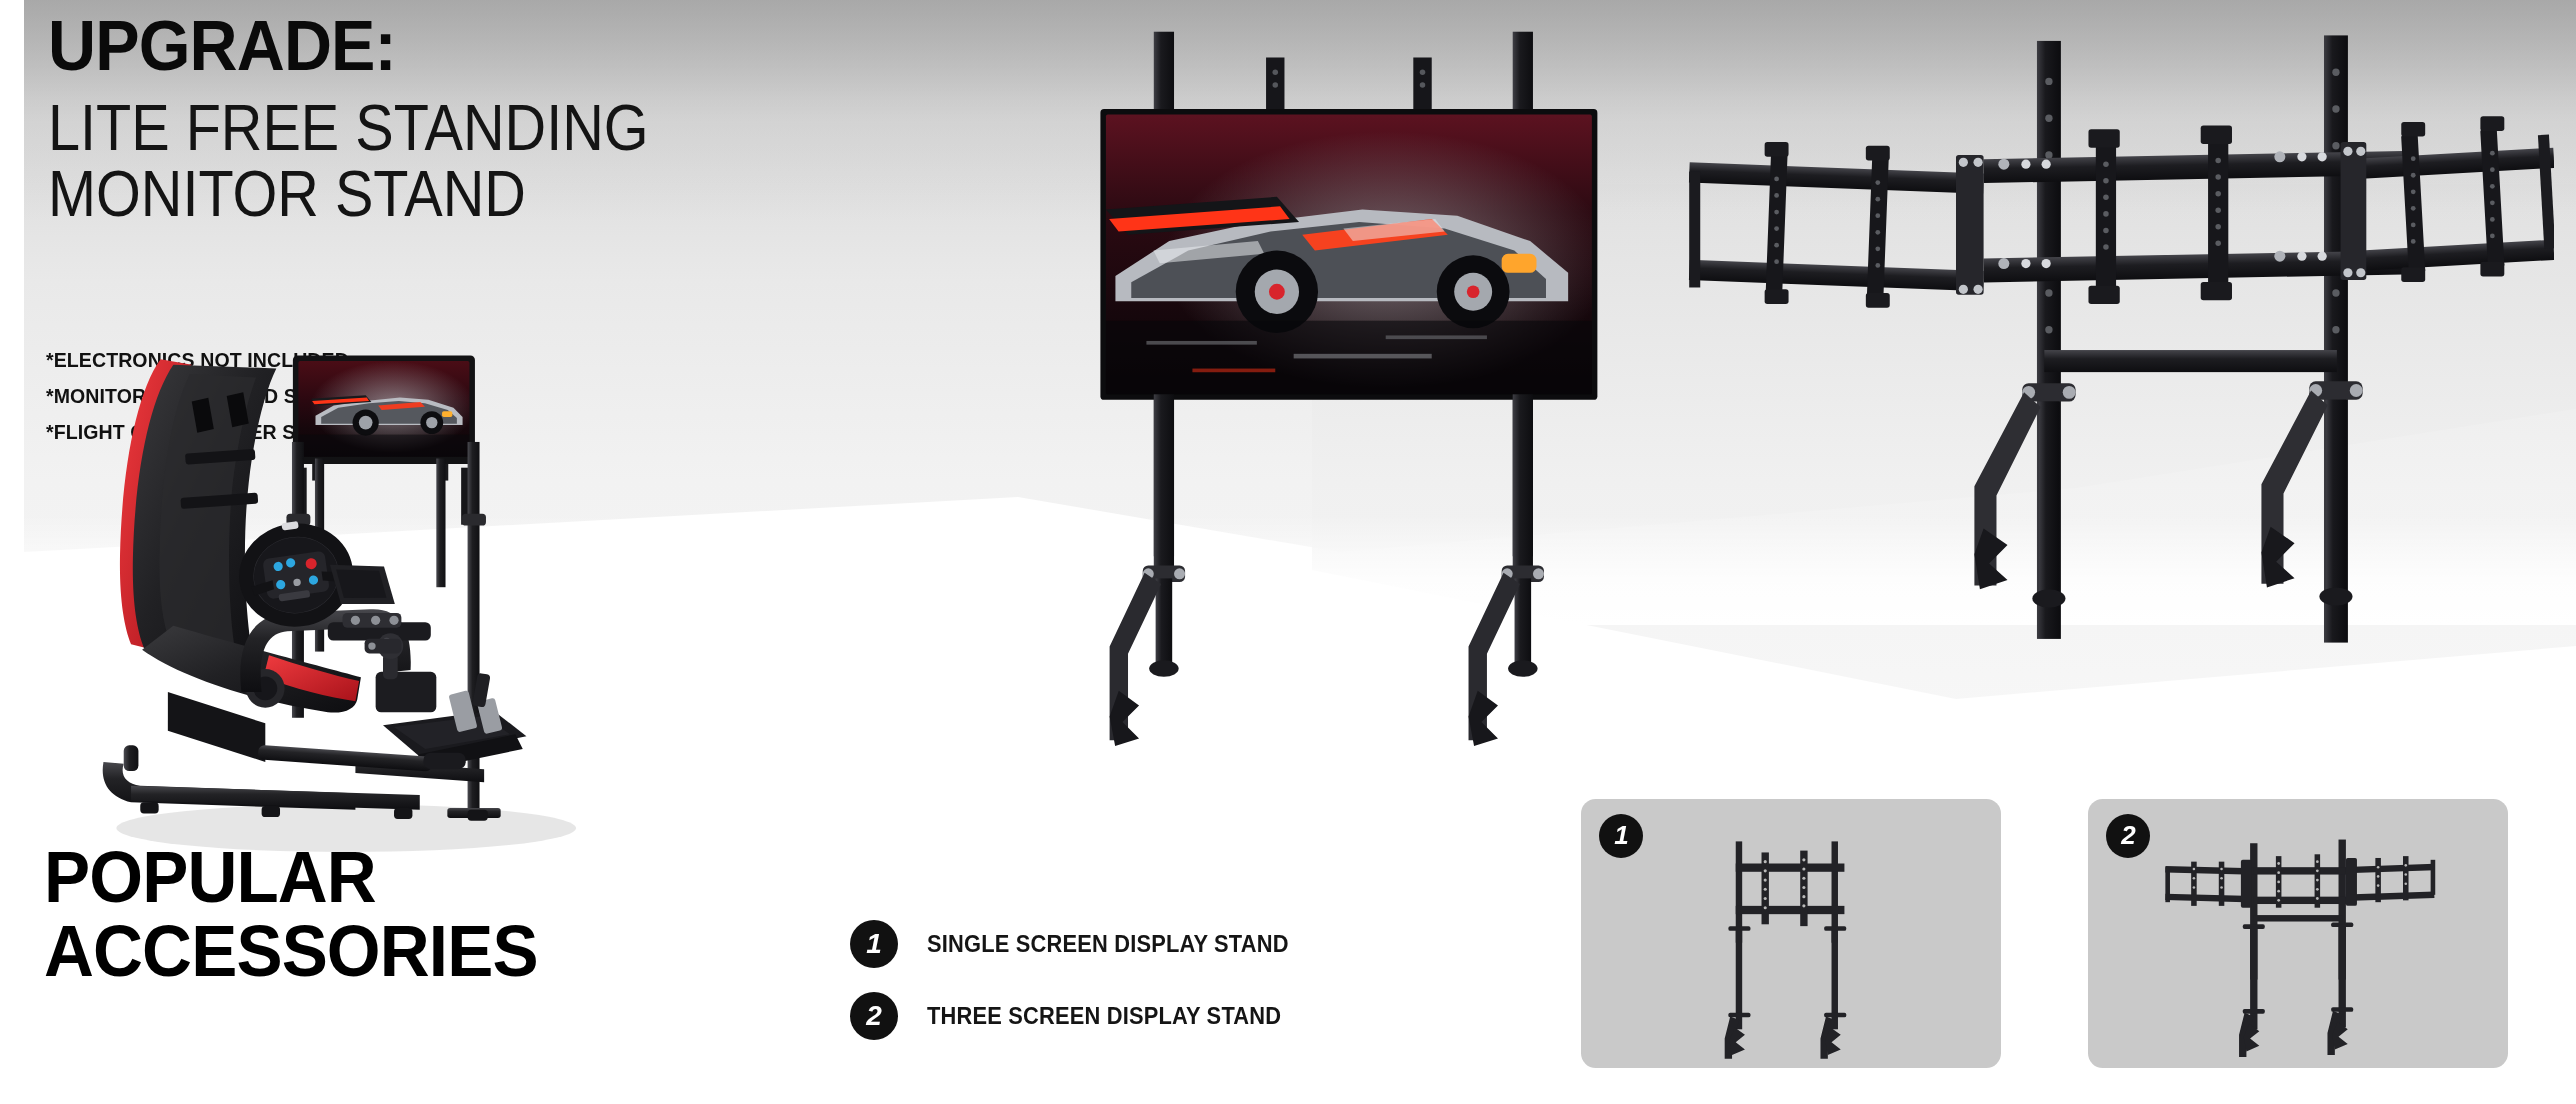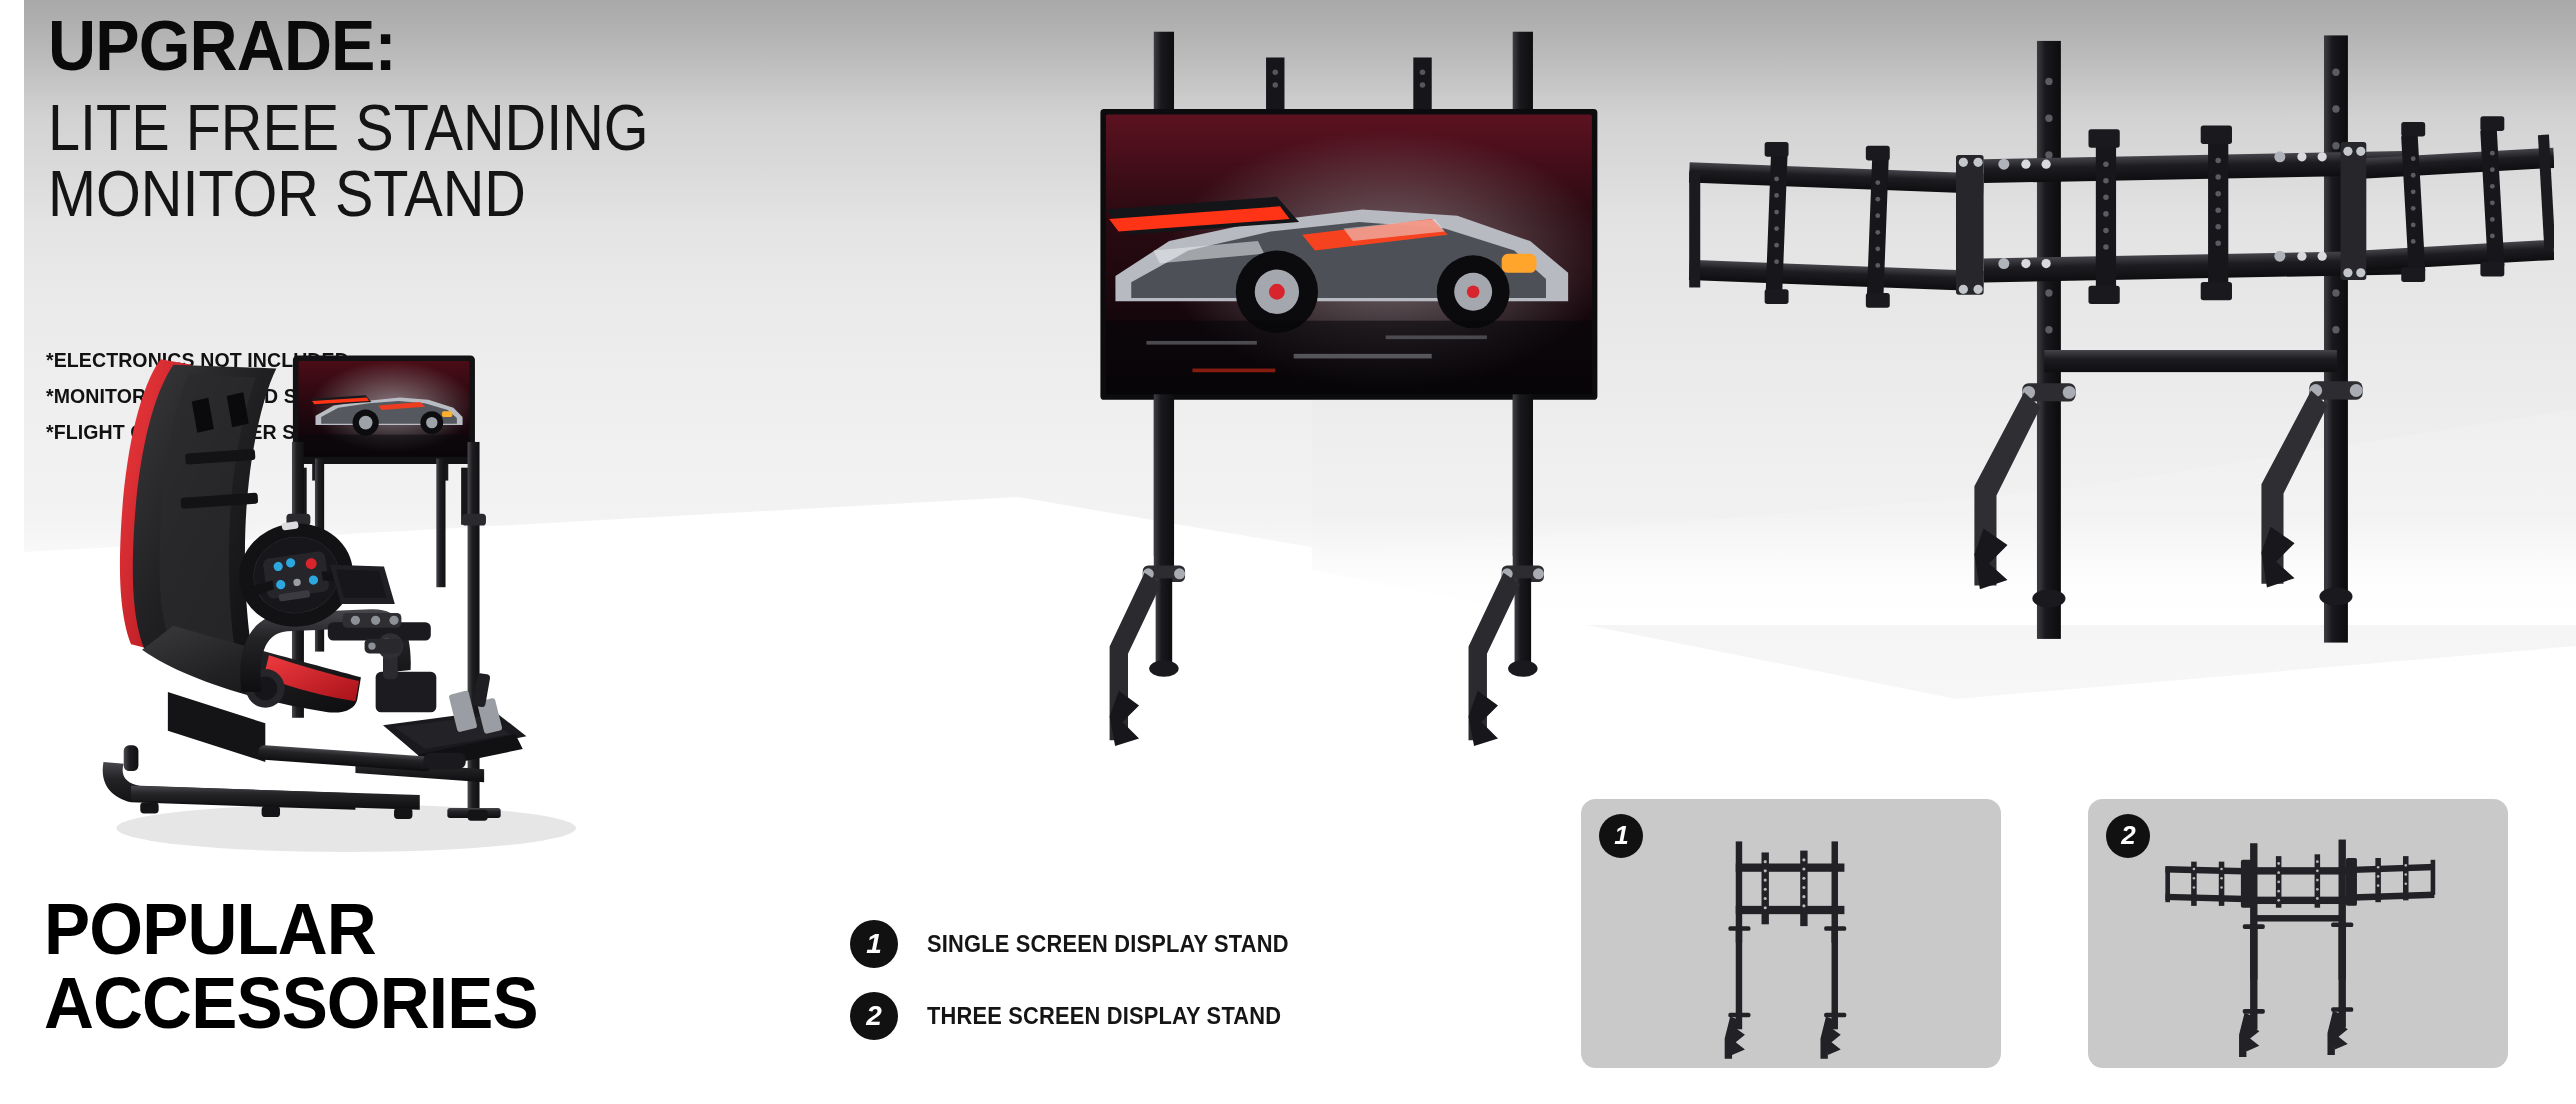--- a/index.html
+++ b/index.html
@@ -50,21 +50,21 @@
   .headline-sub div { white-space:nowrap; }
 
   .disclaimers { position:absolute; left:22px; top:348px; width:662px; }
   .disclaimers li {
     list-style:none; font-size:21px; font-weight:700; color:#111;
     letter-spacing:0.1px; margin-bottom:12px;
     transform:scaleX(.93); transform-origin:left center;
     white-space:nowrap;
   }
 
-  .popular-wrap { position:absolute; left:20px; top:892px; width:736px; }
+  .popular-wrap { position:absolute; left:20px; top:840px; width:736px; }
   .popular-wrap div {
     font-size:72px; font-weight:800; color:#000; line-height:1.03;
     letter-spacing:-0.9px; transform:scaleX(.96); transform-origin:left center;
     white-space:nowrap;
   }
 
   
   .legend { position:absolute; left:826px; top:920px; }
   .legend-row { display:flex; align-items:center; margin-bottom:24px; }
   .legend-badge {

